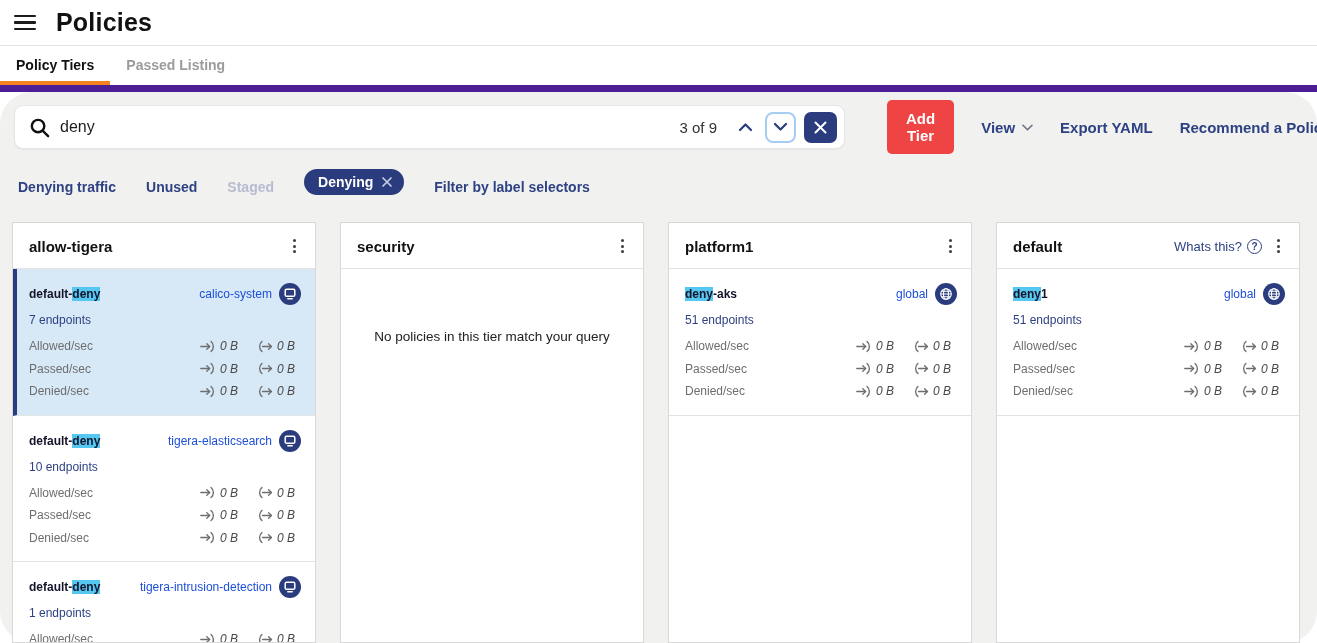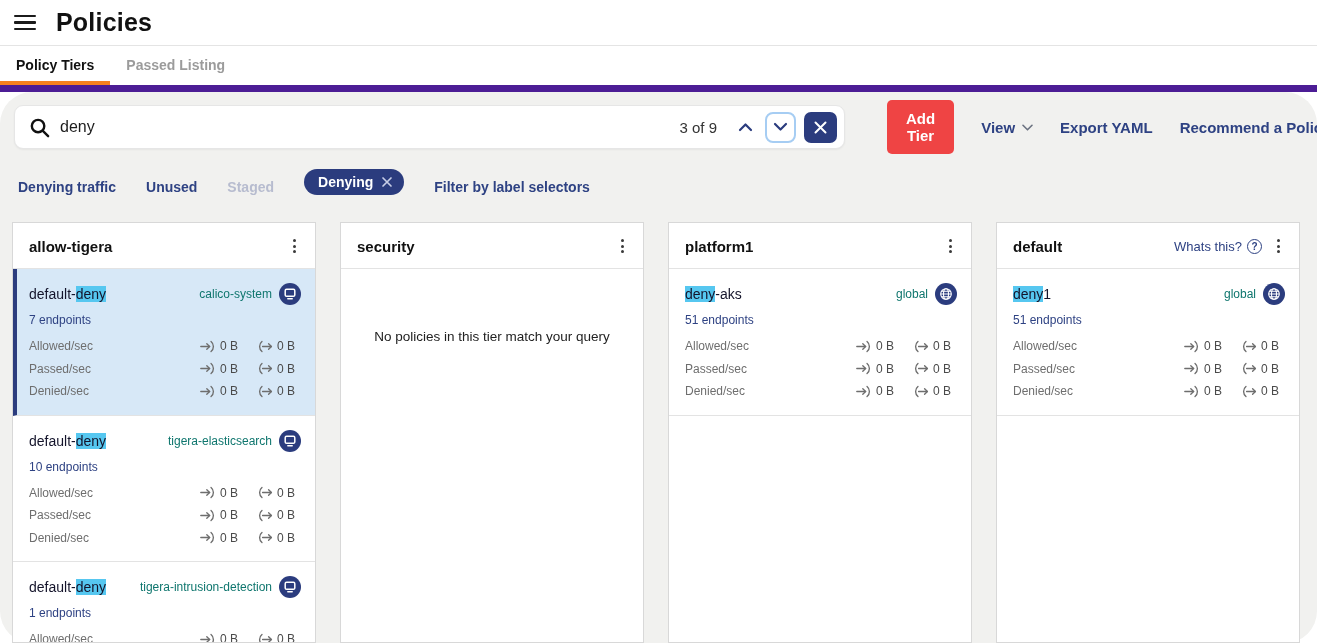--- a/index.html
+++ b/index.html
@@ -50,29 +50,29 @@
   .tier-name { font-size:15px; font-weight:700; color:#111; }
   .tier-header-right { display:flex; align-items:center; gap:10px; }
   .whats-this { color:#2e4283; font-size:13px; display:flex; align-items:center; gap:5px; cursor:pointer; }
   .q-circle { width:15px; height:15px; border:1.3px solid #2e4283; border-radius:50%; font-size:10px; font-weight:700; display:flex; align-items:center; justify-content:center; color:#2e4283; }
   .kebab { display:flex; flex-direction:column; gap:2.5px; padding:3px 5px; cursor:pointer; }
   .kebab i { width:3px; height:3px; border-radius:50%; background:#3a3a3a; }
 
   .policy-card { padding:14px 14px 12px 16px; border-bottom:1px solid #e3e3e3; cursor:pointer; background:#fff; }
   .policy-card.selected { background:#d7e8f7; border-left:4px solid #2b3c7e; padding-left:12px; }
   .pc-top { display:flex; align-items:center; justify-content:space-between; margin-bottom:5px; }
-  .pc-name { font-size:14px; font-weight:400; color:#14142b; white-space:nowrap; }
+  .pc-name { font-size:12px; font-weight:700; color:#14142b; white-space:nowrap; }
   .pc-name .hl { background:#56c7f0; }
-  .pc-scope { display:flex; align-items:center; gap:7px; font-size:12px; color:#0f766e;justify-content:flex-end; }
+  .pc-scope { display:flex; align-items:center; gap:7px; font-size:12px; color:#1d4ed8;justify-content:flex-end; }
   .pc-endpoints { font-size:12px; color:#2e4283; margin-bottom:8px; cursor:pointer; display:inline-block; }
   .metric-row { display:flex; align-items:center; height:22.5px; }
   .metric-label { flex:1; font-size:12px; color:#6e6e6e; }
   .metric-group { display:flex; align-items:center; gap:4px; font-size:12px; color:#4a4a4a; }
   .metric-group + .metric-group { margin-left:13px; }
-  .metric-group .val { min-width:24px; text-align:left; }
+  .metric-group .val { min-width:24px; text-align:left;font-style:italic; }
   .empty-msg { text-align:center; padding:60px 20px; font-size:13.5px; color:#222; }
 </style>
 </head>
 <body>
 
 <div class="app">
 
   <div class="header">
     <div class="hamburger">
         <span></span>

